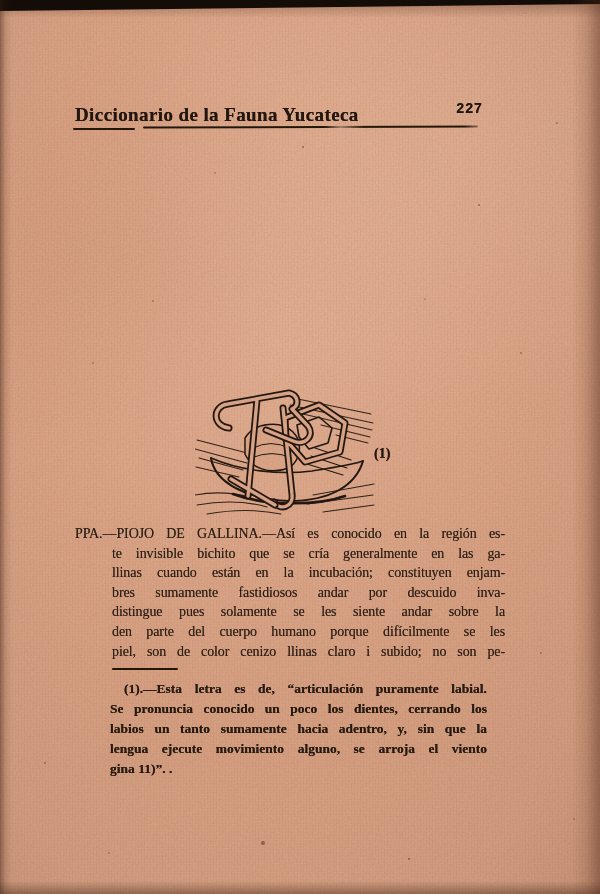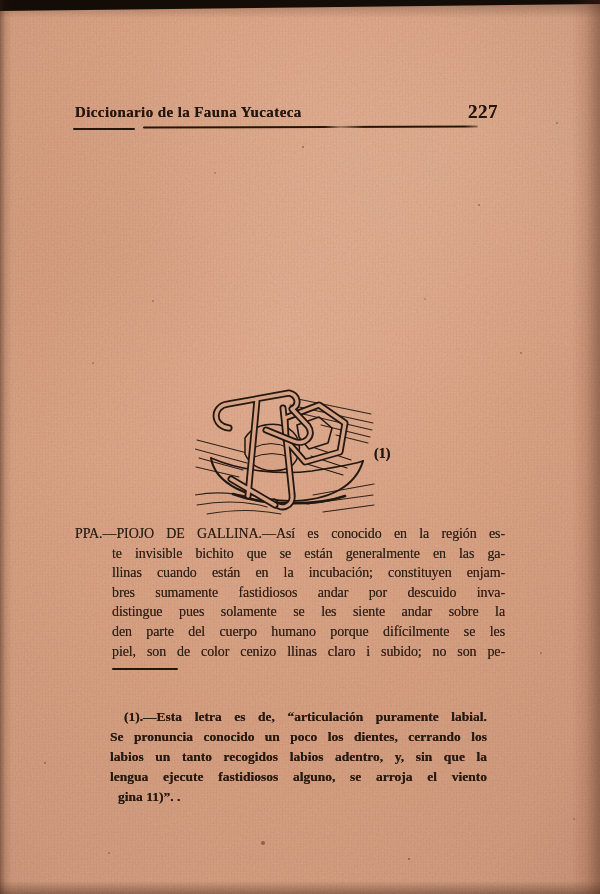--- a/index.html
+++ b/index.html
@@ -35,45 +35,45 @@
       302px 146px 0 0 rgba(74,44,28,.5), 214px 172px 0 0 rgba(74,44,28,.35),
       478px 204px 0 0 rgba(74,44,28,.45), 152px 300px 0 0 rgba(74,44,28,.4),
       424px 298px 0 0 rgba(74,44,28,.3), 520px 352px 0 0 rgba(74,44,28,.45),
       92px 362px 0 0 rgba(74,44,28,.35), 540px 652px 0 0 rgba(74,44,28,.4),
       44px 762px 0 0 rgba(74,44,28,.45), 262px 842px 0 1px rgba(74,44,28,.5),
       408px 858px 0 0 rgba(74,44,28,.55), 108px 852px 0 0 rgba(74,44,28,.35),
       556px 122px 0 0 rgba(74,44,28,.4), 573px 818px 0 0 rgba(74,44,28,.35),
       348px 560px 0 0 rgba(74,44,28,.25);}
   .content{position:absolute;inset:0;z-index:10;color:#2e2117;}
   
-  .running-title{position:absolute;left:75px;top:104px;font-size:15px;font-weight:bold;
+  .running-title{position:absolute;left:75px;top:104px;font-size:19px;font-weight:bold;
     letter-spacing:.4px;color:#231710;text-shadow:0 0 .5px rgba(35,23,16,.8);}
-  .page-number{position:absolute;left:468px;top:101px;font-size:19px;font-weight:bold;
-    color:#231710;letter-spacing:.5px;text-shadow:0 0 .5px rgba(35,23,16,.8);}
+  .page-number{position:absolute;left:456px;top:101px;font-size:14px;font-weight:bold;
+    color:#231710;letter-spacing:.5px;text-shadow:0 0 .5px rgba(35,23,16,.8);font-family:Liberation Mono, monospace;}
   .rule{position:absolute;background:#241709;height:2.4px;border-radius:1px;}
   .rule-short{left:73px;top:128px;width:62px;}
   .rule-long{left:143px;top:125.5px;width:335px;transform:rotate(-0.15deg);
     background:linear-gradient(90deg,#241709 0 54%,rgba(36,23,9,.3) 59%,#241709 66%,#241709 96%,rgba(36,23,9,.4));}
   
   .figure{position:absolute;left:195px;top:378px;width:180px;height:140px;}
   .figure svg{width:100%;height:100%;}
   .ill-caption{position:absolute;left:374px;top:446px;font-size:14px;font-weight:bold;
     color:#231710;text-shadow:0 0 .5px rgba(35,23,16,.8);}
   
   .entry{position:absolute;left:75px;top:524px;width:430px;font-size:14px;line-height:19.6px;
     letter-spacing:-0.1px;text-shadow:0 0 .5px rgba(46,33,23,.65);}
   .bodyline{text-align:justify;text-align-last:justify;}
   .bodyline.cont{margin-left:37px;}
   
   .fn-rule{left:112px;top:668px;width:66px;height:2px;}
-  .footnote{position:absolute;left:110px;top:707px;width:377px;font-size:13.5px;font-weight:bold;
+  .footnote{position:absolute;left:110px;top:679px;width:377px;font-size:13.5px;font-weight:bold;
     line-height:19.9px;color:#261a11;text-shadow:0 0 .6px rgba(38,26,17,.8);}
   .fnline{text-align:justify;text-align-last:justify;}
   .fnline.indent{text-indent:14px;}
-  .fnline.last{text-align-last:left;margin-left:8px;}
+  .fnline.last{text-align-last:left;}
 </style>
 </head>
 <body>
 
 <div class="page">
 
   <div class="texture"></div>
   <div class="specks"></div>
 
   <div class="content">
@@ -125,35 +125,35 @@
         <g fill="none" stroke-linejoin="round" stroke-linecap="round">
           <path d="M62 22 L53 118 M36 101 L80 127 M34 50 C17 48 17 28 33 26 L94 15 C103 17 105 27 97 31 L113 48 C120 58 110 68 98 63 L71 52" stroke="#241812" stroke-width="7"></path>
           <path d="M62 22 L53 118 M36 101 L80 127 M34 50 C17 48 17 28 33 26 L94 15 C103 17 105 27 97 31 L113 48 C120 58 110 68 98 63 L71 52" stroke="#dfa98b" stroke-width="3.4"></path>
         </g>
       </svg>
     </div>
     <span class="ill-caption">(1)</span>
 
     <div class="entry">
       <div class="bodyline">PPA.—PIOJO DE GALLINA.—Así es conocido en la región es-</div>
-      <div class="bodyline cont">te invisible bichito que se están generalmente en las ga-</div>
+      <div class="bodyline cont">te invisible bichito que se cría generalmente en las ga-</div>
       <div class="bodyline cont">llinas cuando están en la incubación; constituyen enjam-</div>
       <div class="bodyline cont">bres sumamente fastidiosos andar por descuido inva-</div>
       <div class="bodyline cont">distingue pues solamente se les siente andar sobre la</div>
       <div class="bodyline cont">den parte del cuerpo humano porque difícilmente se les</div>
       <div class="bodyline cont">piel, son de color cenizo llinas claro i subido; no son pe-</div>
     </div>
 
     <div class="rule fn-rule"></div>
 
     <div class="footnote">
       <div class="fnline indent">(1).—Esta letra es de, “articulación puramente labial.</div>
       <div class="fnline">Se pronuncia conocido un poco los dientes, cerrando los</div>
-      <div class="fnline">labios un tanto recogidos labios adentro, y, sin que la</div>
-      <div class="fnline">lengua ejecute fastidiosos alguno, se arroja el viento</div>
+      <div class="fnline">labios un tanto sumamente hacia adentro, y, sin que la</div>
+      <div class="fnline">lengua ejecute movimiento alguno, se arroja el viento</div>
       <div class="fnline last">gina 11)”. .</div>
     </div>
 
   </div>
 
   <svg class="grain" width="600" height="894">
     <filter id="pgrain">
       <feTurbulence type="fractalNoise" baseFrequency="0.55" numOctaves="2" stitchTiles="stitch"></feTurbulence>
       <feColorMatrix type="matrix" values="0 0 0 0 0.30  0 0 0 0 0.16  0 0 0 0 0.09  0 0 0 0.6 0"></feColorMatrix>
     </filter>

